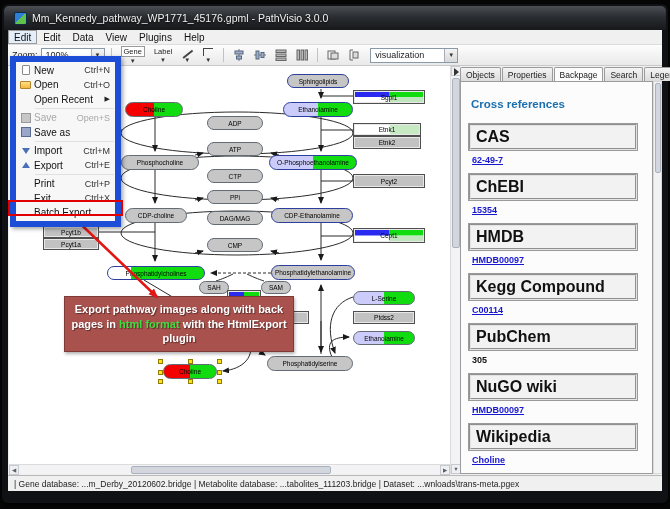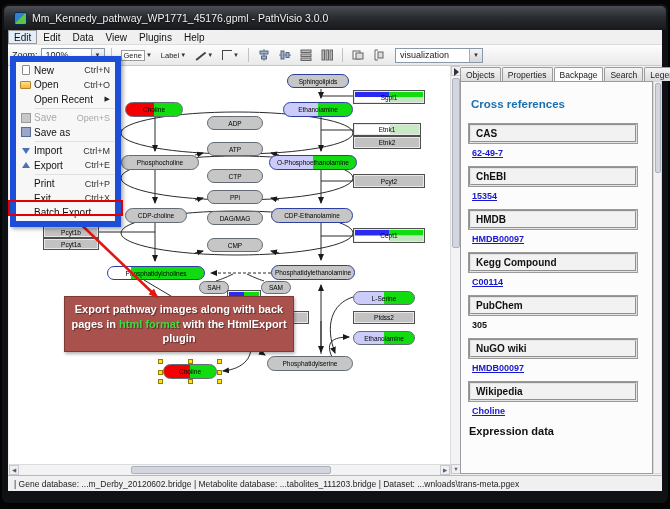--- a/index.html
+++ b/index.html
@@ -32,21 +32,21 @@
              background:linear-gradient(180deg,#fdfdfd,#e9e9e9);
              border-bottom:1px solid #c9c9c9; display:flex; align-items:center;
              padding:0 4px; font-size:9px; color:#222; gap:3px; }
   .tsep { width:1px; height:14px; background:#c2c2c2; margin:0 3px; }
   .combo { height:15px; background:#fff; border:1px solid #8a99a8; display:flex;
            align-items:center; font-size:9px; padding-left:4px; position:relative; }
   .combo .arr { margin-left:auto; width:13px; height:100%;
                 background:linear-gradient(180deg,#f4f4f4,#d8d8d8); border-left:1px solid #aab;
                 display:flex; align-items:center; justify-content:center; font-size:6px; color:#333; }
   .tbtn { height:17px; min-width:18px; display:flex; align-items:center; justify-content:center;
-          gap:1px; padding:0 2px; border:1px solid transparent; border-radius:2px; }
+          gap:1px; padding:0 2px; border:1px solid transparent; border-radius:2px;flex-direction:column; }
   .tbtn .cap { font-size:7.5px; border:1px solid #999; padding:0 2px; background:#fff; }
   .tbtn .da { font-size:6px; color:#333; }
   .miniline { width:11px; height:11px; position:relative; }
   .miniline::after { content:""; position:absolute; left:1px; top:9px; width:12px; height:1.5px;
                      background:#444; transform:rotate(-38deg); transform-origin:left center; }
   .elbow { width:10px; height:10px; border-left:1.5px solid #444; border-top:1.5px solid #444; }
 
   
   .canvas { position:absolute; left:1px; top:36px; width:441px; height:398px; background:#fff;
             overflow:hidden; }
@@ -61,21 +61,21 @@
   .tabbar { position:absolute; left:0; top:0; width:100%; height:15px; display:flex; align-items:flex-end; }
   .tab { font-size:8.5px; color:#222; padding:2px 5px 1px; border:1px solid #9b9b9b; border-bottom:none;
          background:linear-gradient(180deg,#f4f4f4,#dcdcdc); margin-right:1px; border-radius:2px 2px 0 0; }
   .tab.active { background:#fcfcfc; position:relative; top:1px; padding-bottom:2px; }
   .pcontent { position:absolute; left:0; top:15px; width:193px; height:393px; background:#fcfcfc;
               border:1px solid #9b9b9b; padding:8px 0 0 8px; overflow:hidden; }
   .psb { position:absolute; left:193px; top:15px; width:9px; height:393px; background:#f2f2f4; border:1px solid #d8d8d8; }
   .bp-head { font-size:11.5px; font-weight:bold; margin:8px 0 14px 2px; }
   .bp-sec { margin-bottom:6px; }
   .bp-box { width:168px; border:2px groove #e4e4e4; outline:1px solid #9a9a9a; background:#f2f2f2;
-            font-size:10px; font-weight:bold; color:#111; padding:2px 5px; margin-bottom:5px; }
+            font-size:16px; font-weight:bold; color:#111; padding:2px 5px; margin-bottom:5px; }
   .bp-val { font-size:9px; font-weight:bold; margin:0 0 9px 3px; }
   .bp-val.link { text-decoration:underline; cursor:pointer; }
   .bp-foot { font-size:11px; font-weight:bold; color:#111; margin-top:4px; }
   .splitgrip { position:absolute; left:446px; top:38px; width:0; height:0;
                border-top:4px solid transparent; border-bottom:4px solid transparent; border-left:5px solid #333; }
 
   
   .statusbar { position:absolute; left:0; top:445px; width:100%; height:16px; background:#f0f0f0;
                border-top:1px solid #b8b8b8; display:flex; align-items:center;
                font-size:8.5px; color:#222; padding-left:6px; white-space:nowrap; overflow:hidden; }

